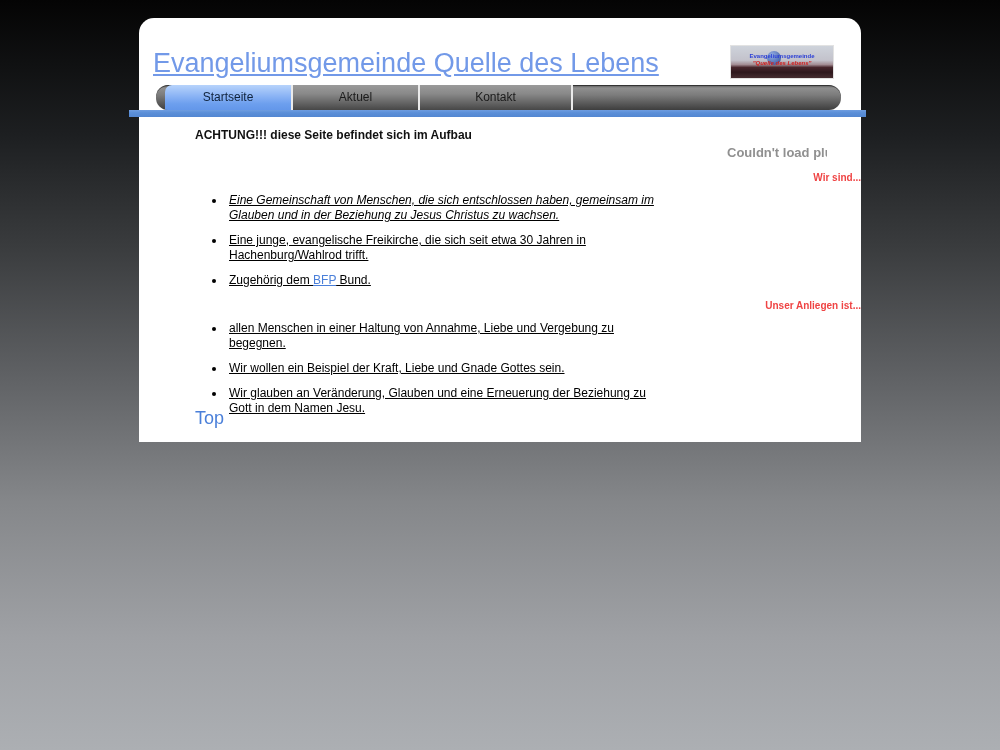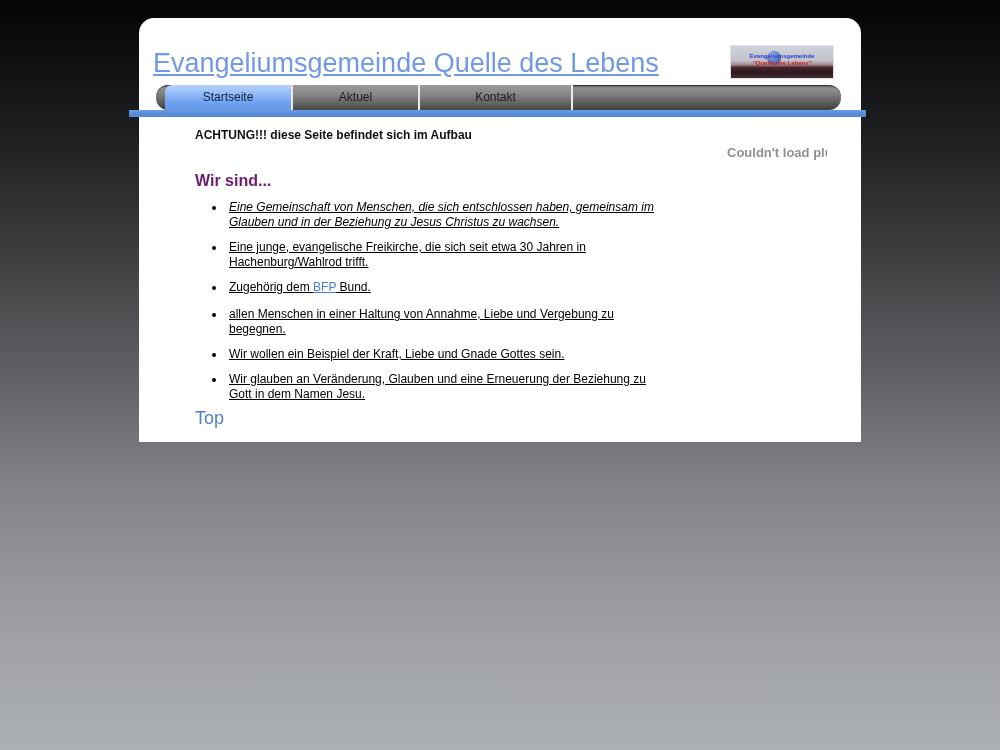--- a/index.html
+++ b/index.html
@@ -144,24 +144,25 @@
     width: 100px;
     overflow: hidden;
     text-align: center;
     white-space: nowrap;
     font-size: 13px;
     font-weight: bold;
     color: #909090;
   }
 
   .section-heading {
-    font-size: 16px;
-    font-weight: bold;
-    color: #701a75;
+    font-size: 10px;
+    font-weight: bold;
+    color: #ef4444;
     margin: 0 0 10px 0;
+    text-align: right;
   }
 
   ul.bullets {
     list-style: disc outside;
     margin: 0 0 12px 0;
     padding-left: 31px;
     max-width: 470px;
   }
   ul.bullets li {
     margin-bottom: 10px;
@@ -215,20 +216,21 @@
     <div class="plugin-error">Couldn't load plugin</div>
 
     <div class="section-heading">Wir sind...</div>
 
     <ul class="bullets">
       <li class="italic">Eine Gemeinschaft von Menschen, die sich entschlossen haben, gemeinsam im Glauben und in der Beziehung zu Jesus Christus zu wachsen.</li>
       <li>Eine junge, evangelische Freikirche, die sich seit etwa 30 Jahren in Hachenburg/Wahlrod trifft.</li>
       <li><span>Zugehörig dem </span><a class="inline-link">BFP</a><span> Bund.</span></li>
     </ul>
 
+    <div class="section-heading">Unser Anliegen ist...</div>
 
     <ul class="bullets">
       <li>allen Menschen in einer Haltung von Annahme, Liebe und Vergebung zu begegnen.</li>
       <li>Wir wollen ein Beispiel der Kraft, Liebe und Gnade Gottes sein.</li>
       <li>Wir glauben an Veränderung, Glauben und eine Erneuerung der Beziehung zu Gott in dem Namen Jesu.</li>
     </ul>
 
     <a class="top-link">Top</a>
 
   </div>

